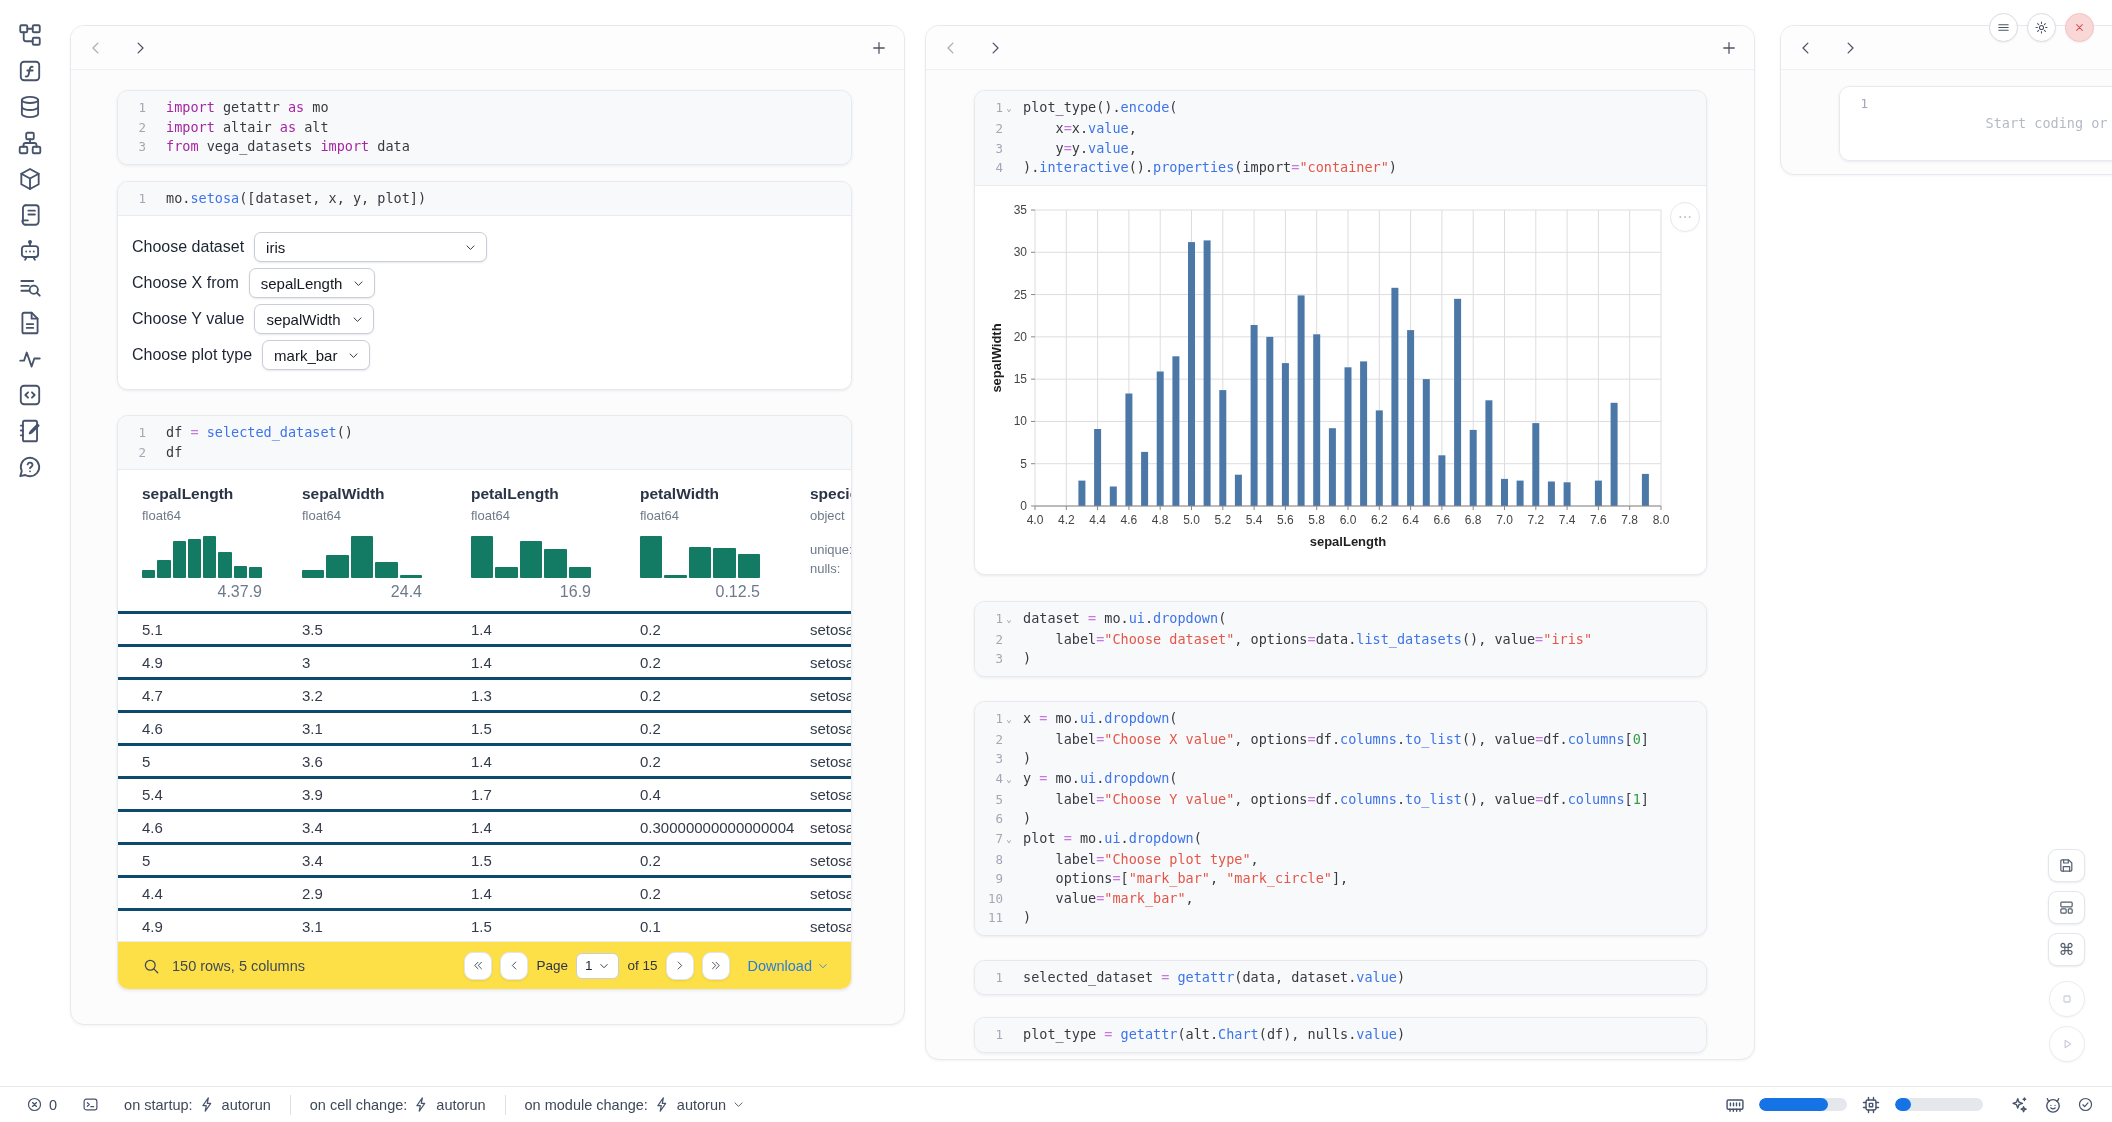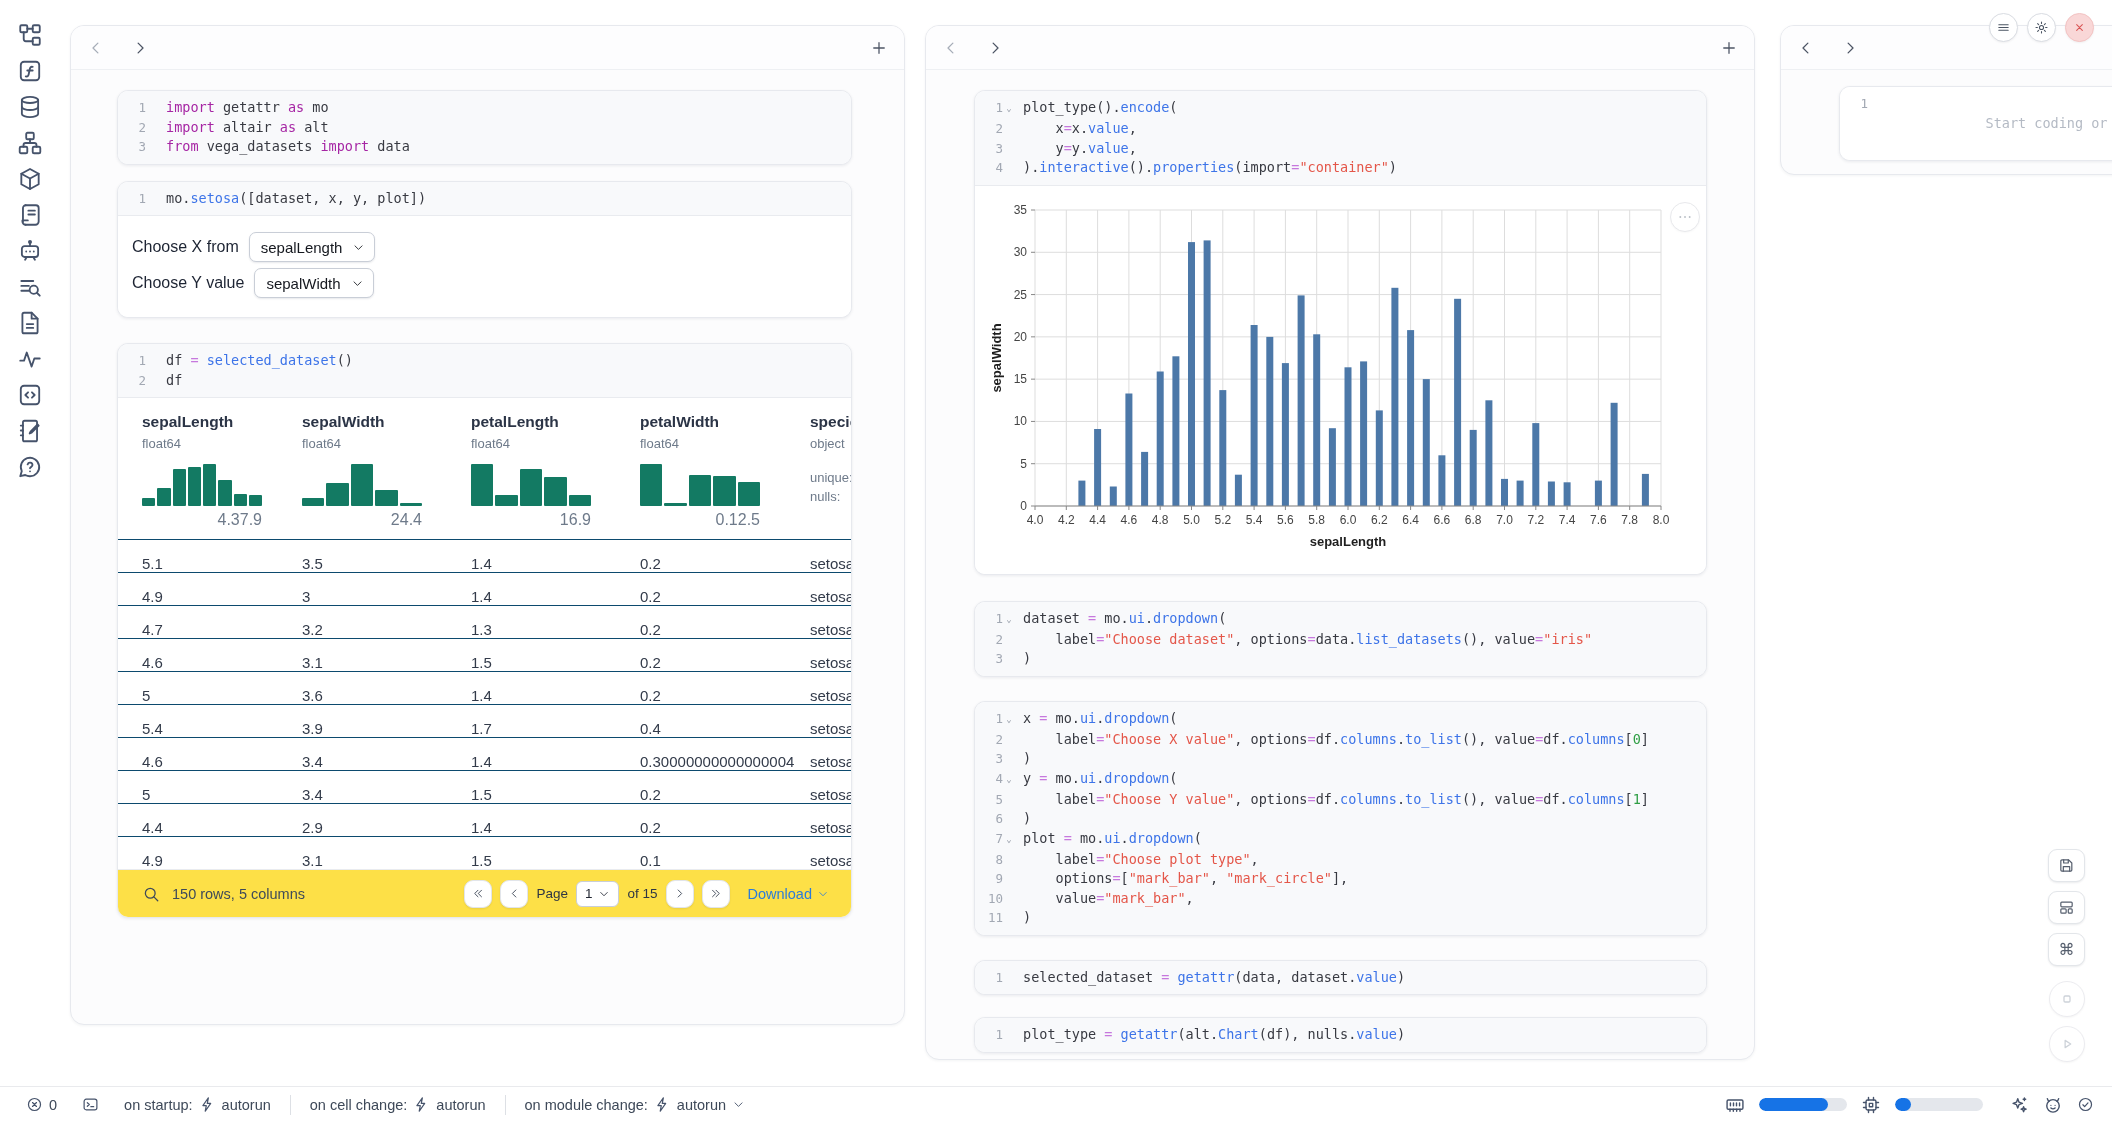--- a/index.html
+++ b/index.html
@@ -59,21 +59,21 @@
   .table-out{background:#fff;}
   .thead{display:flex;margin-left:24px;padding-top:14px;}
   .thcol{flex:none;}
   .thname{font-size:15.5px;font-weight:bold;color:#2b3446;line-height:20px;}
   .thtype{font-size:13px;color:#6e7a8a;margin-top:3px;line-height:17px;}
   .hist{margin-top:12px;width:120px;height:42px;display:flex;align-items:flex-end;gap:2px;}
   .hbar{flex:1;background:#137a63;border-radius:1px;}
   .hrange{width:120px;display:flex;justify-content:flex-end;color:#6e7a8a;font-size:16px;
     margin-top:5px;padding-bottom:10px;}
   .thextra{font-size:13px;color:#6e7a8a;margin-top:16px;line-height:19px;white-space:nowrap;}
-  .trow{display:flex;align-items:flex-end;height:33px;border-top:1px solid #0c4a6e;padding-left:24px;}
+  .trow{display:flex;align-items:center;height:33px;border-top:3px solid #0c4a6e;padding-left:24px;}
   .tcell{flex:none;overflow:hidden;white-space:nowrap;font-size:15px;color:#333b4a;}
   .tfoot{height:48px;border-top:1px solid #e9ebef;display:flex;align-items:center;
     padding:0 22px 0 24px;gap:12px;background:#fde047;}
   .tfoot .sic{width:18px;height:18px;color:#3f4a59;display:inline-flex;cursor:pointer;}
   .tfoot .sic svg{width:18px;height:18px;}
   .tcount{font-size:14.5px;color:#3f4a59;}
   .pager{margin-left:auto;display:flex;align-items:center;gap:8px;}
   .pbtn{width:28px;height:28px;border-radius:9px;border:1px solid #e2e5ea;background:#fff;
     box-shadow:0 1px 2px rgba(20,30,60,.09);color:#3c4656;display:flex;align-items:center;
     justify-content:center;cursor:pointer;}
@@ -239,34 +239,56 @@
           <div class="cline">
             <div class="gut">
               <span class="lnum">1</span>
               <span class="fcaret"></span>
             </div>
             <div class="ltok"><span class="tk-d">mo.</span><span class="tk-f">setosa</span><span class="tk-d">([dataset, x, y, plot])</span></div>
           </div>
         </div>
       <div class="dd-stack">
           <div class="dd-row">
+            <span class="dd-label">Choose dataset</span>
+            <div class="dd-sel" style="width: 233px;">
+              <span class="dd-val">iris</span>
+              <span class="chev">
+                <svg viewBox="0 0 24 24" fill="none" stroke="currentColor" stroke-width="1.7" stroke-linecap="round" stroke-linejoin="round">
+                  <path d="M5.5 9l6.5 6.5L18.5 9"></path>
+                </svg>
+              </span>
+            </div>
+          </div>
+          <div class="dd-row">
             <span class="dd-label">Choose X from</span>
             <div class="dd-sel">
               <span class="dd-val">sepalLength</span>
               <span class="chev">
                 <svg viewBox="0 0 24 24" fill="none" stroke="currentColor" stroke-width="1.7" stroke-linecap="round" stroke-linejoin="round">
                   <path d="M5.5 9l6.5 6.5L18.5 9"></path>
                 </svg>
               </span>
             </div>
           </div>
           <div class="dd-row">
             <span class="dd-label">Choose Y value</span>
             <div class="dd-sel">
               <span class="dd-val">sepalWidth</span>
+              <span class="chev">
+                <svg viewBox="0 0 24 24" fill="none" stroke="currentColor" stroke-width="1.7" stroke-linecap="round" stroke-linejoin="round">
+                  <path d="M5.5 9l6.5 6.5L18.5 9"></path>
+                </svg>
+              </span>
+            </div>
+          </div>
+          <div class="dd-row">
+            <span class="dd-label">Choose plot type</span>
+            <div class="dd-sel">
+              <span class="dd-val">mark_bar</span>
               <span class="chev">
                 <svg viewBox="0 0 24 24" fill="none" stroke="currentColor" stroke-width="1.7" stroke-linecap="round" stroke-linejoin="round">
                   <path d="M5.5 9l6.5 6.5L18.5 9"></path>
                 </svg>
               </span>
             </div>
           </div>
         </div>
     </article>
 

